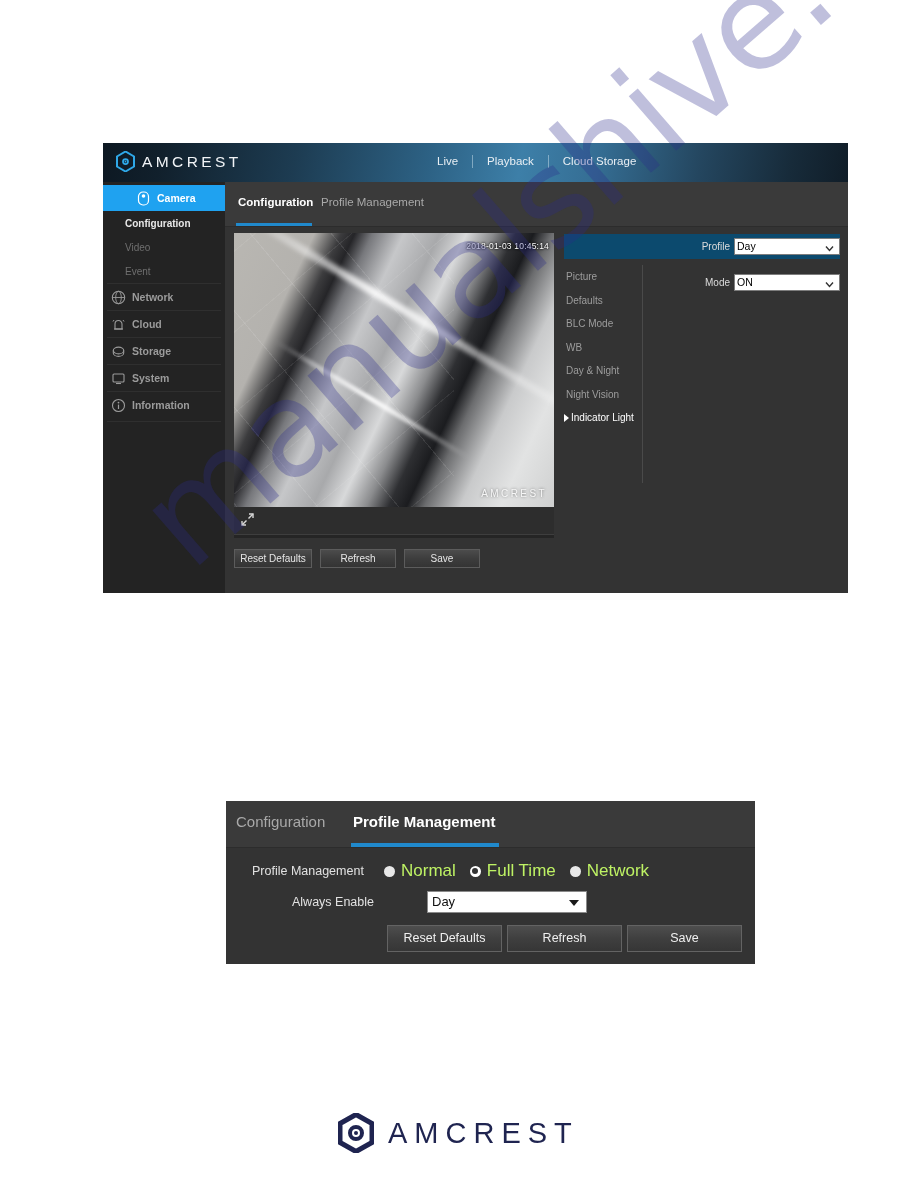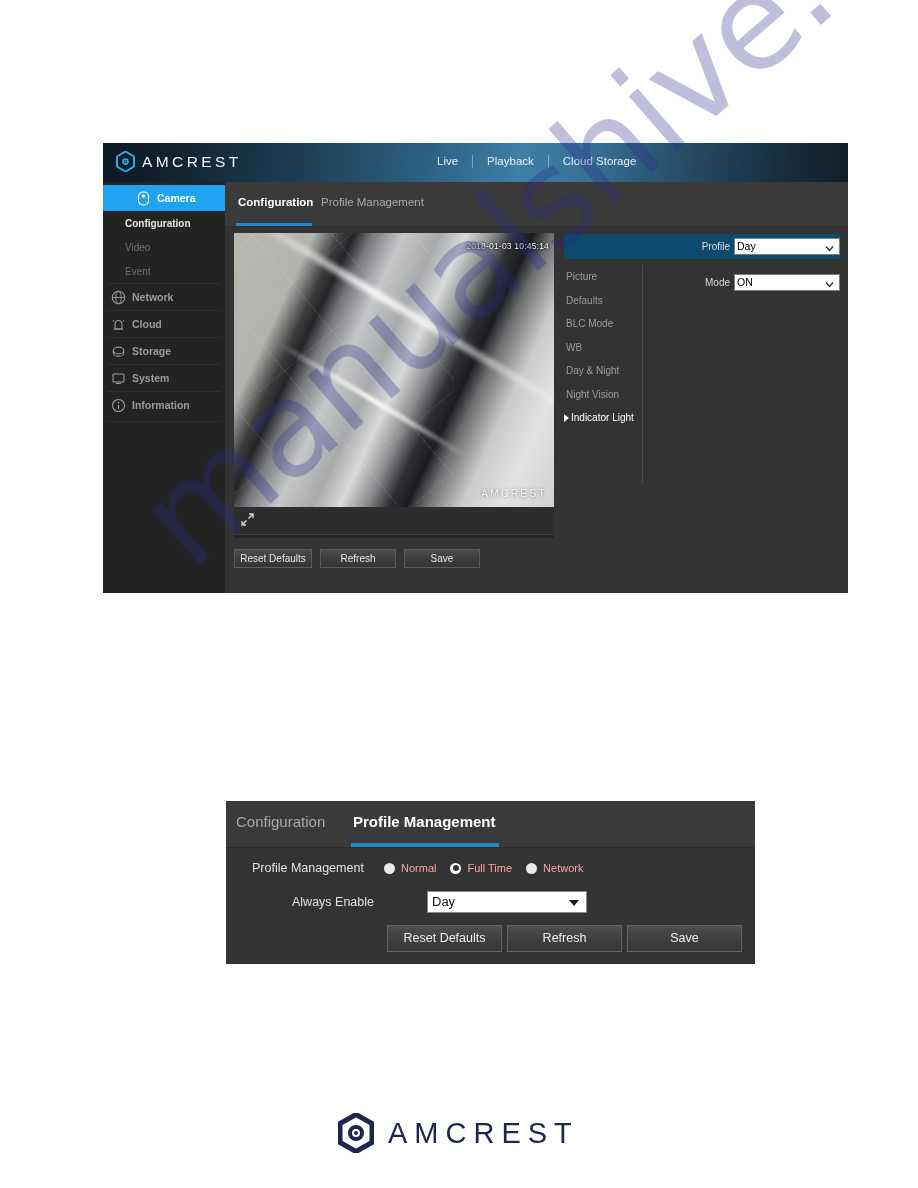--- a/index.html
+++ b/index.html
@@ -487,22 +487,22 @@
   }
   .radio-dot.checked::after {
     content: "";
     position: absolute;
     left: -0.5px; top: -0.5px;
     width: 6px; height: 6px;
     border-radius: 50%;
     background: #333333;
   }
   .radio-label {
-    color: #fca5a5;
-    font-size: 11px;
+    color: #bef264;
+    font-size: 17px;
   }
   .pm-select {
     width: 160px;
     height: 22px;
     background: #ffffff;
     border: 1px solid #8a8a8a;
     color: #111111;
     font-size: 13px;
     line-height: 20px;
     padding: 0 4px;

